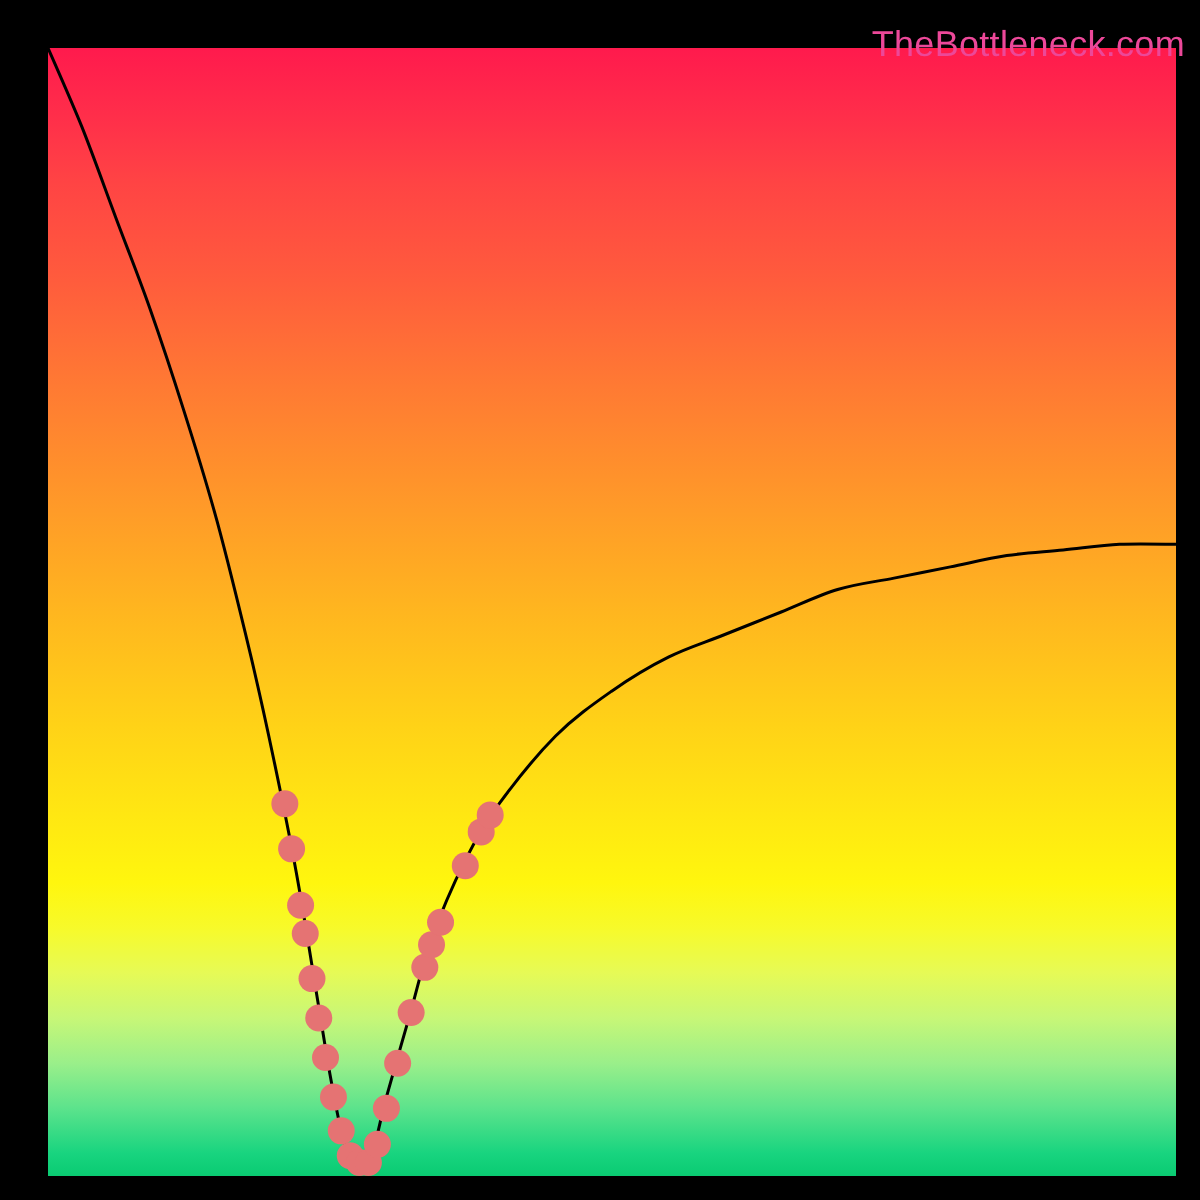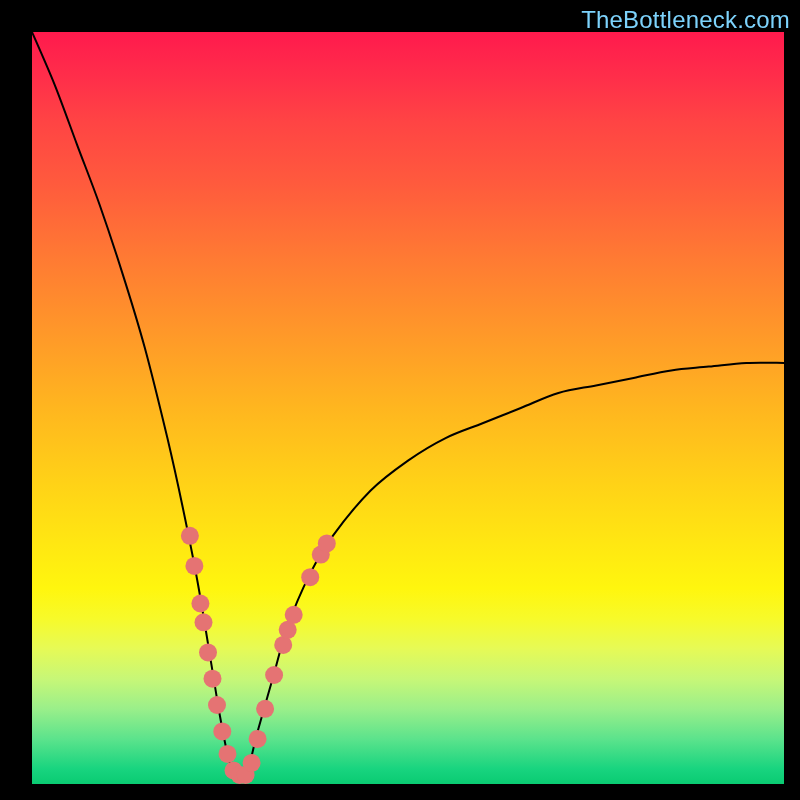--- a/index.html
+++ b/index.html
@@ -39,23 +39,23 @@
       #e6fa56 82%,
       #c7f777 86%,
       #9aef8a 90%,
       #5ce38c 94%,
       #18d47f 98%,
       #0acb72 100%
     );
   }
   .watermark {
     position: absolute;
-    top: 6px;
+    top: 16px;
     right: 10px;
-    color: #7dd3fc;
+    color: #ec4899;
     font-size: 24px;
     font-weight: 500;
     letter-spacing: 0.2px;
     user-select: none;
   }
   svg.curve {
     position: absolute;
     left: 0; top: 0;
     width: 752px; height: 752px;
   }

